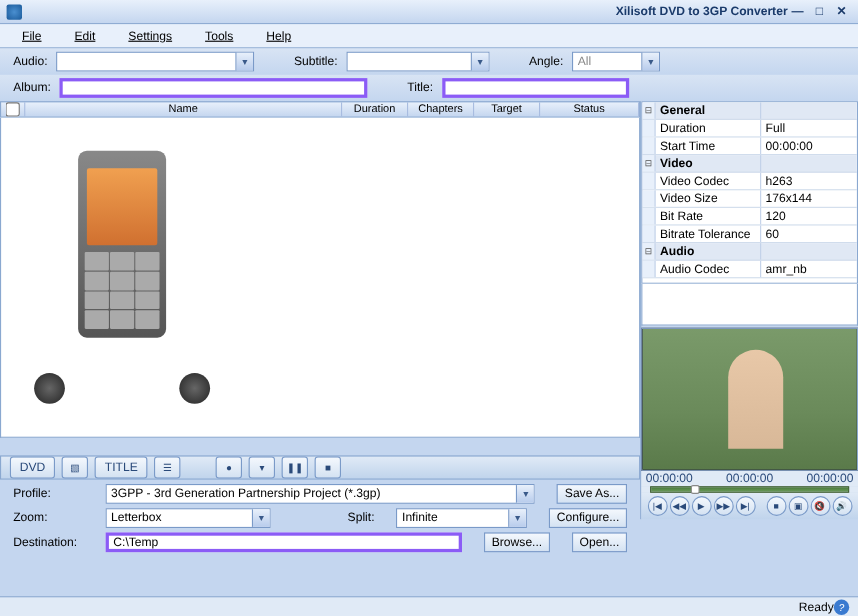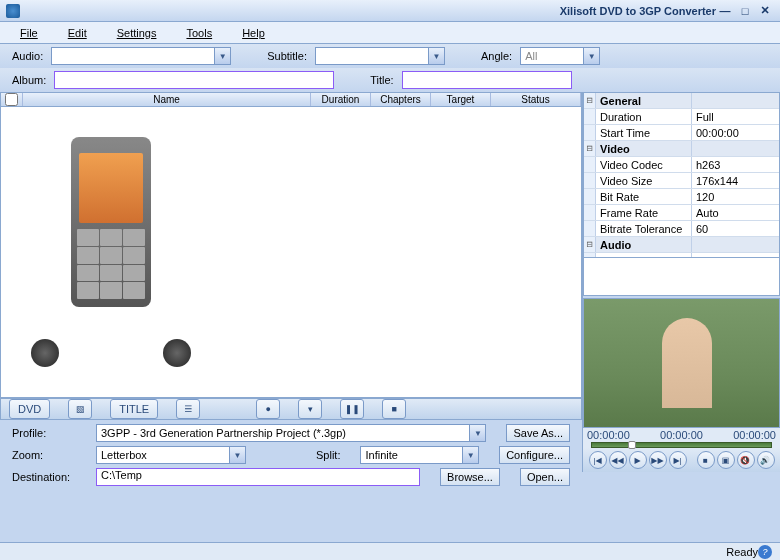--- a/index.html
+++ b/index.html
@@ -12,21 +12,21 @@
 .titlebar-btn { width: 18px; height: 14px; display: flex; align-items: center; justify-content: center; color: #1a3a6a; font-weight: bold; cursor: pointer; }
 
 .menubar { height: 22px; background: #e8f0fb; display: flex; align-items: center; padding: 0 20px; gap: 30px; border-bottom: 1px solid #8aa8d0; }
 .menu-item { text-decoration: underline; color: #000; cursor: pointer; }
 
 .toolbar-row { height: 24px; display: flex; align-items: center; padding: 2px 12px; gap: 8px; }
 .toolbar-row.shaded { background: linear-gradient(#d8e4f4, #c4d6ef); }
 .label { color: #000; white-space: nowrap; }
 .combo { background: #fff; border: 1px solid #7a9ac8; height: 18px; display: flex; align-items: center; padding: 0 4px; position: relative; }
 .combo-arrow { position: absolute; right: 0; top: 0; width: 16px; height: 100%; background: linear-gradient(#e8f0fb, #b8ccec); border-left: 1px solid #7a9ac8; display: flex; align-items: center; justify-content: center; font-size: 8px; color: #3a5a8a; }
-.textfield { background: #fff; border: 1px solid #8b5cf6; height: 18px; padding: 0 4px; }
+.textfield { background: #fff; border: 3px solid #8b5cf6; height: 18px; padding: 0 4px; }
 
 .main-area { display: flex; height: 380px; }
 .left-pane { width: 582px; display: flex; flex-direction: column; }
 .right-pane { width: 198px; display: flex; flex-direction: column; border-left: 1px solid #8aa8d0; }
 
 .grid-header { height: 20px; background: linear-gradient(#e8f0fb, #c4d6ef); border: 1px solid #8aa8d0; display: flex; }
 .grid-header-cell { border-right: 1px solid #a8bce0; display: flex; align-items: center; justify-content: center; font-size: 10px; }
 .grid-header-cell.cb { width: 22px; }
 .grid-header-cell.name { flex: 1; }
 .grid-header-cell.duration { width: 60px; }
@@ -39,21 +39,21 @@
 .phone-body { position: absolute; left: 50px; top: 0; width: 80px; height: 170px; background: linear-gradient(#888, #555); border-radius: 8px; }
 .phone-screen { position: absolute; left: 58px; top: 16px; width: 64px; height: 70px; background: linear-gradient(#f0a050, #d07030); border-radius: 2px; }
 .phone-keypad { position: absolute; left: 56px; top: 92px; width: 68px; height: 70px; display: grid; grid-template-columns: repeat(3, 1fr); gap: 1px; }
 .phone-key { background: #aaa; border-radius: 1px; }
 .earbuds { position: absolute; left: 0; bottom: 0; width: 180px; height: 70px; }
 .earbud { width: 28px; height: 28px; background: radial-gradient(#666, #222); border-radius: 50%; position: absolute; }
 
 .getting-started h2 { font-size: 18px; font-weight: bold; margin-bottom: 14px; }
 .getting-started p { margin-bottom: 10px; font-size: 11px; }
 
-.ctrl-bar { height: 28px; background: linear-gradient(#e0eaf6, #c0d4ec); border: 1px solid #8aa8d0; display: flex; align-items: center; padding: 0 8px; gap: 18px; margin-top: 0; }
+.ctrl-bar { height: 28px; background: linear-gradient(#e0eaf6, #c0d4ec); border: 1px solid #8aa8d0; display: flex; align-items: center; padding: 0 8px; gap: 6px; margin-top: 16px; }
 .ctrl-btn { height: 20px; padding: 0 8px; background: linear-gradient(#f4f8fd, #d4e2f2); border: 1px solid #7a9ac8; border-radius: 3px; display: flex; align-items: center; justify-content: center; font-size: 9px; color: #2a4a7a; cursor: pointer; }
 .ctrl-btn.icon { width: 24px; padding: 0; }
 .ctrl-gap { width: 20px; }
 
 .bottom-rows { padding: 2px 12px; }
 .bottom-row { display: flex; align-items: center; gap: 20px; height: 22px; }
 .bottom-label { width: 64px; }
 .btn { height: 18px; padding: 0 6px; background: linear-gradient(#f4f8fd, #d4e2f2); border: 1px solid #7a9ac8; display: flex; align-items: center; cursor: pointer; }
 
 .prop-grid { flex: 1; background: #fff; border: 1px solid #8aa8d0; overflow: auto; }
@@ -247,25 +247,20 @@
         </div>
         <div class="prop-row">
           <div class="prop-expand"></div>
           <div class="prop-key">Video Size</div>
           <div class="prop-val">176x144</div>
         </div>
         <div class="prop-row">
           <div class="prop-expand"></div>
           <div class="prop-key">Bit Rate</div>
           <div class="prop-val">120</div>
-        </div>
-        <div class="prop-row">
-          <div class="prop-expand"></div>
-          <div class="prop-key">Frame Rate</div>
-          <div class="prop-val">Auto</div>
         </div>
         <div class="prop-row">
           <div class="prop-expand"></div>
           <div class="prop-key">Bitrate Tolerance</div>
           <div class="prop-val">60</div>
         </div>
         <div class="prop-row section">
           <div class="prop-expand">⊟</div>
           <div class="prop-key">Audio</div>
           <div class="prop-val"></div>

